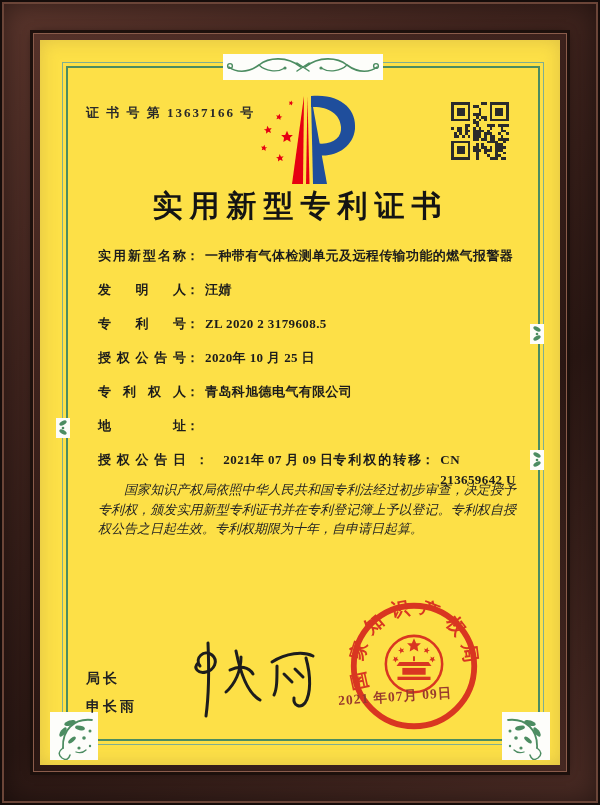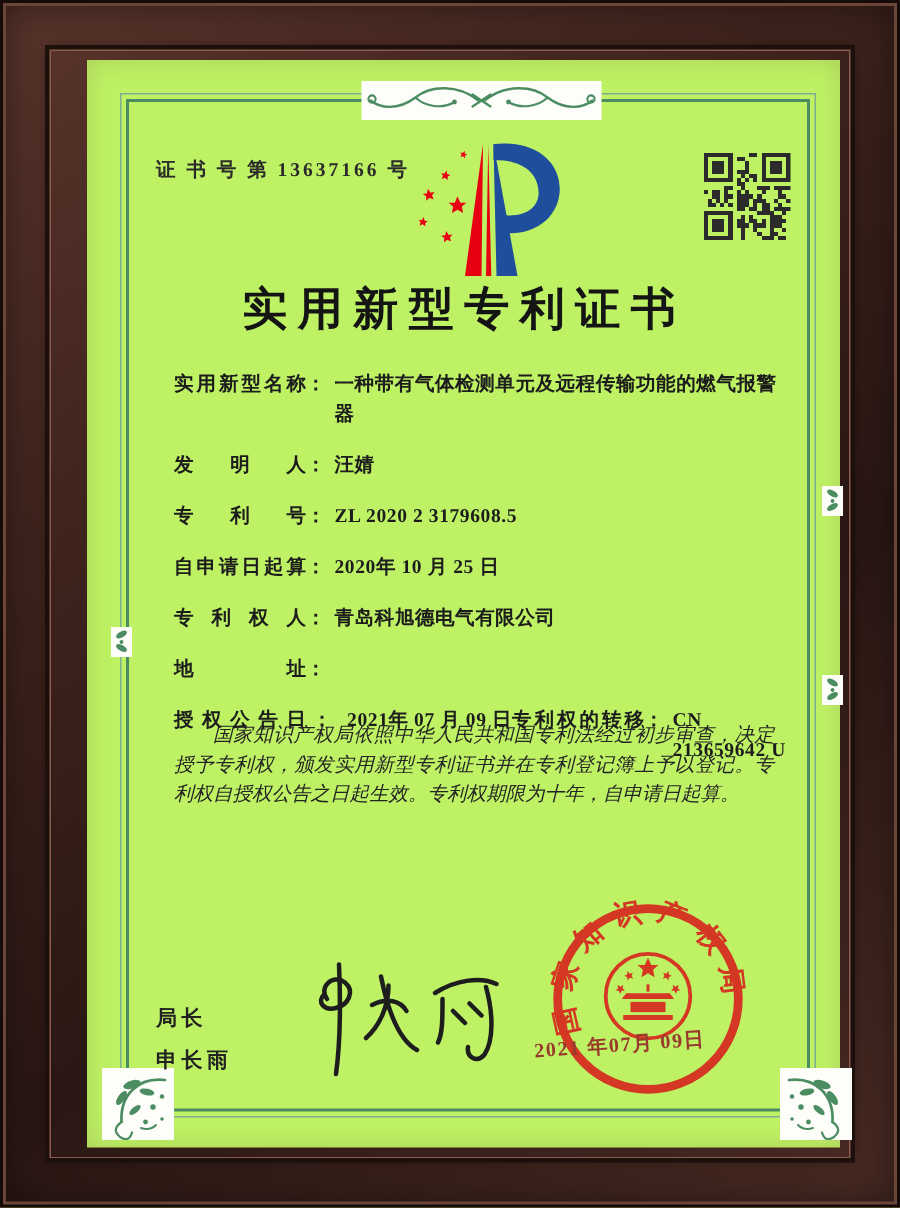--- a/index.html
+++ b/index.html
@@ -11,23 +11,22 @@
   .frame{
     position:absolute;inset:0;
     background:linear-gradient(145deg,#5a352c 0%,#40241e 30%,#2a1713 62%,#4a2b24 100%);
     box-shadow:inset 0 0 0 2px #150c0a, inset 0 0 0 4px #6b4538, inset 0 0 30px rgba(0,0,0,.55);
   }
   .frame-inner-lip{
     position:absolute;inset:34px;
     box-shadow:0 0 0 1px #8a5c4b, 0 0 0 4px #1d100c, 0 0 10px rgba(0,0,0,.6);
   }
   .paper{
-    position:absolute;inset:40px;background:#bef264;
+    position:absolute;inset:40px;background:#fde047;
     box-shadow:inset 0 0 18px rgba(110,80,55,.22);
-    margin-left:18px;
   }
   
   .gb-outer{position:absolute;left:22px;top:22px;right:16px;bottom:20px;border:1px solid #7fae91;}
   .gb-inner{position:absolute;left:26px;top:26px;right:20px;bottom:24px;border:2px solid #4c8c61;}
   .ornament{position:absolute;background:#fdfdfa;display:flex;align-items:center;justify-content:center;}
   
   .cert-no{
     position:absolute;left:46px;top:64px;font-size:13px;font-weight:600;
     letter-spacing:2px;color:#2a2a2a;
   }
@@ -406,21 +405,21 @@
       <span class="flabel">发明人</span>
         <span class="fcolon">：</span>
       <span class="fvalue">汪婧</span>
     </div>
     <div class="frow">
       <span class="flabel">专利号</span>
         <span class="fcolon">：</span>
       <span class="fvalue">ZL 2020 2 3179608.5</span>
     </div>
     <div class="frow">
-      <span class="flabel">自申请日起算</span>
+      <span class="flabel">授权公告号</span>
         <span class="fcolon">：</span>
       <span class="fvalue">2020年 10 月 25 日</span>
     </div>
     <div class="frow">
       <span class="flabel">专利权人</span>
         <span class="fcolon">：</span>
       <span class="fvalue">青岛科旭德电气有限公司</span>
     </div>
     <div class="frow">
       <span class="flabel">地址</span>

